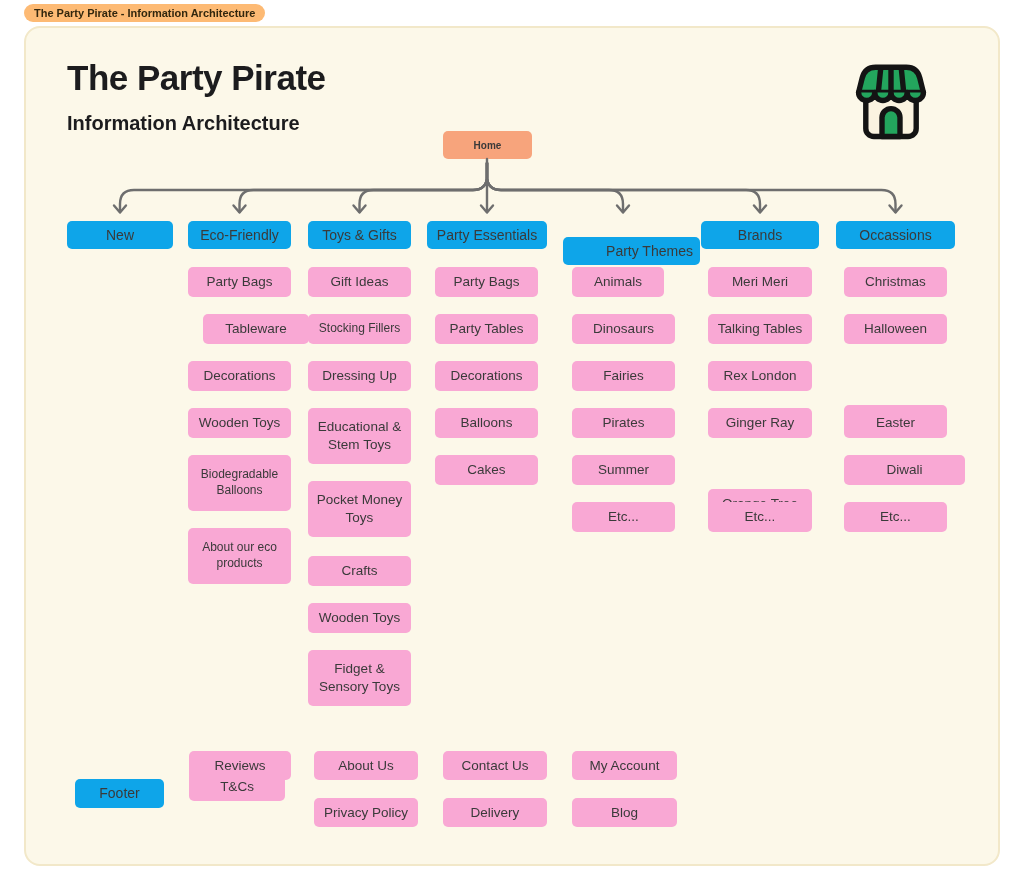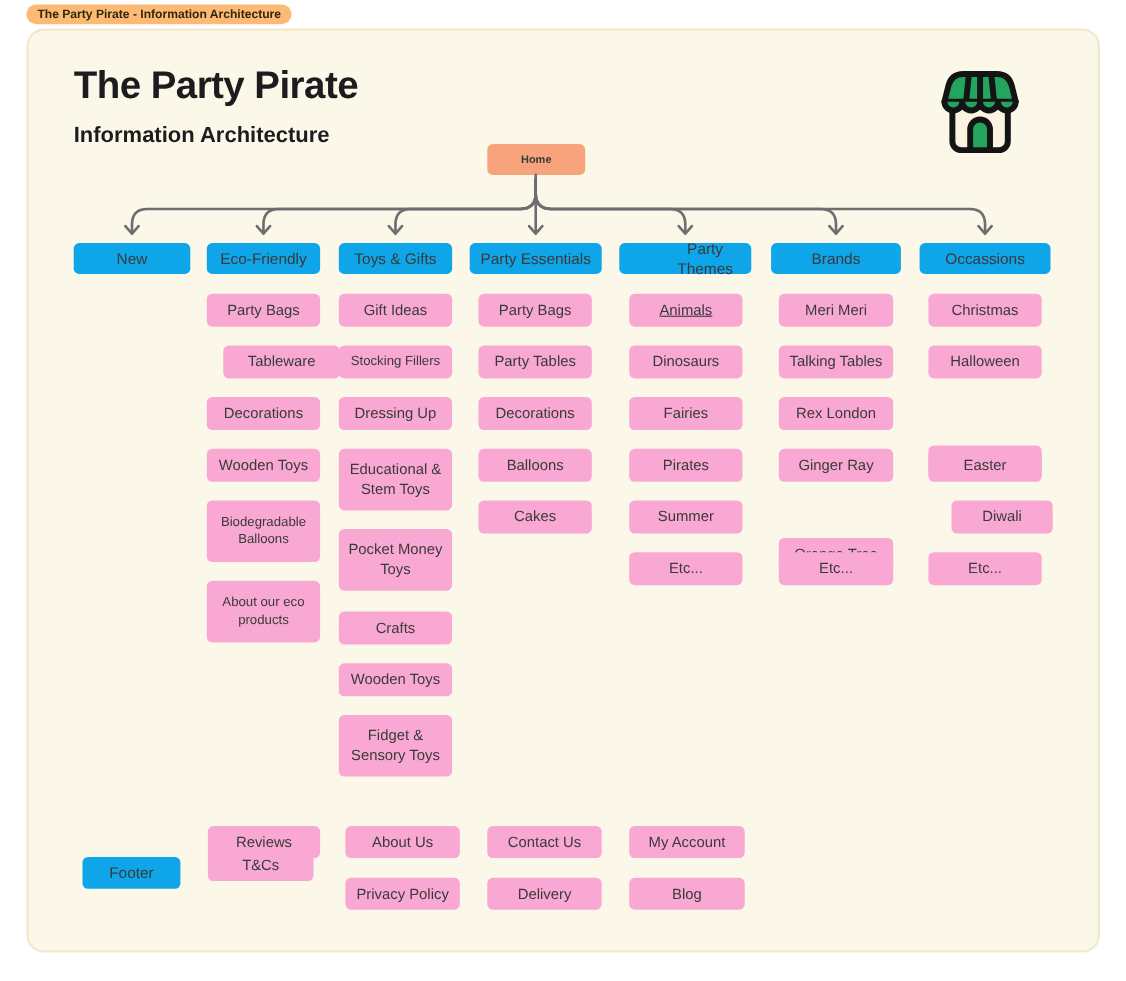--- a/index.html
+++ b/index.html
@@ -70,21 +70,21 @@
     <path d="M694 50.5 L700 57.5 L706 50.5"></path>
     <path d="M427 8 L427 21 Q427 35 441 35 L821.5 35 Q835.5 35 835.5 49 L835.5 57"></path>
     <path d="M829.5 50.5 L835.5 57.5 L841.5 50.5"></path>
   </g>
 </svg>
 
 <div class="node cat" style="left:67px;top:221px;width:106px;">New</div>
 <div class="node cat" style="left:188px;top:221px;width:103px;">Eco-Friendly</div>
 <div class="node cat" style="left:308px;top:221px;width:103px;">Toys &amp; Gifts</div>
 <div class="node cat" style="left:427px;top:221px;width:120px;">Party Essentials</div>
-<div class="node cat" style="left:563px;top:221px;width:120px;padding-left:36px;">Party Themes</div>
+<div class="node cat" style="left:563px;top:237px;width:137px;padding-left:36px;">Party Themes</div>
 <div class="node cat" style="left:701px;top:221px;width:118px;">Brands</div>
 <div class="node cat" style="left:836px;top:221px;width:119px;">Occassions</div>
 
 <div class="node child" style="left:188px;top:267px;width:103px;">Party Bags</div>
 <div class="node child" style="left:203px;top:314px;width:106px;">Tableware</div>
 <div class="node child" style="left:188px;top:361px;width:103px;">Decorations</div>
 <div class="node child" style="left:188px;top:408px;width:103px;">Wooden Toys</div>
 <div class="node child h2 small" style="left:188px;top:455px;width:103px;">Biodegradable Balloons</div>
 <div class="node child h2 small" style="left:188px;top:528px;width:103px;">About our eco products</div>
 
@@ -96,39 +96,39 @@
 <div class="node child" style="left:308px;top:556px;width:103px;">Crafts</div>
 <div class="node child" style="left:308px;top:603px;width:103px;">Wooden Toys</div>
 <div class="node child h2" style="left:308px;top:650px;width:103px;">Fidget &amp; Sensory Toys</div>
 
 <div class="node child" style="left:435px;top:267px;width:103px;">Party Bags</div>
 <div class="node child" style="left:435px;top:314px;width:103px;">Party Tables</div>
 <div class="node child" style="left:435px;top:361px;width:103px;">Decorations</div>
 <div class="node child" style="left:435px;top:408px;width:103px;">Balloons</div>
 <div class="node child" style="left:435px;top:455px;width:103px;">Cakes</div>
 
-<div class="node child" style="left:572px;top:267px;width:103px;text-decoration:underline;">Animals</div>
+<div class="node child" style="left:572px;top:267px;width:92px;">Animals</div>
 <div class="node child" style="left:572px;top:314px;width:103px;">Dinosaurs</div>
 <div class="node child" style="left:572px;top:361px;width:103px;">Fairies</div>
 <div class="node child" style="left:572px;top:408px;width:103px;">Pirates</div>
 <div class="node child" style="left:572px;top:455px;width:103px;">Summer</div>
 <div class="node child" style="left:572px;top:502px;width:103px;">Etc...</div>
 
 <div class="node child" style="left:708px;top:267px;width:104px;">Meri Meri</div>
 <div class="node child" style="left:708px;top:314px;width:104px;">Talking Tables</div>
 <div class="node child" style="left:708px;top:361px;width:104px;">Rex London</div>
 <div class="node child" style="left:708px;top:408px;width:104px;">Ginger Ray</div>
 <div class="node child" style="left:708px;top:455px;width:104px;margin-top:34px;">Orange Tree</div>
 <div class="node child" style="left:708px;top:502px;width:104px;">Etc...</div>
 
 <div class="node child" style="left:844px;top:267px;width:103px;">Christmas</div>
 <div class="node child" style="left:844px;top:314px;width:103px;">Halloween</div>
 <div class="node child" style="left:844px;top:361px;width:103px;margin-top:44px;">Valentine’s</div>
 <div class="node child" style="left:844px;top:408px;width:103px;">Easter</div>
-<div class="node child" style="left:865px;top:455px;width:92px;">Diwali</div>
+<div class="node child" style="left:844px;top:455px;width:121px;">Diwali</div>
 <div class="node child" style="left:844px;top:502px;width:103px;">Etc...</div>
 
 <div class="node cat" style="left:75px;top:779px;width:89px;height:29px;">Footer</div>
 
 <div class="node child" style="left:189px;top:751px;width:102px;height:29px;">Reviews</div>
 <div class="node child" style="left:314px;top:751px;width:104px;height:29px;">About Us</div>
 <div class="node child" style="left:443px;top:751px;width:104px;height:29px;">Contact Us</div>
 <div class="node child" style="left:572px;top:751px;width:105px;height:29px;">My Account</div>
 
 <div class="node child" style="left:189px;top:772px;width:96px;height:29px;">T&amp;Cs</div>

